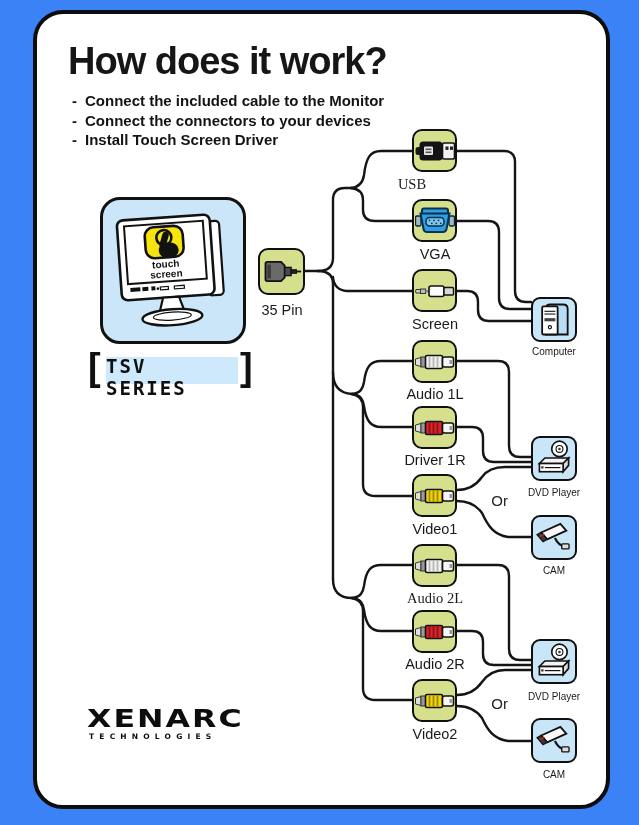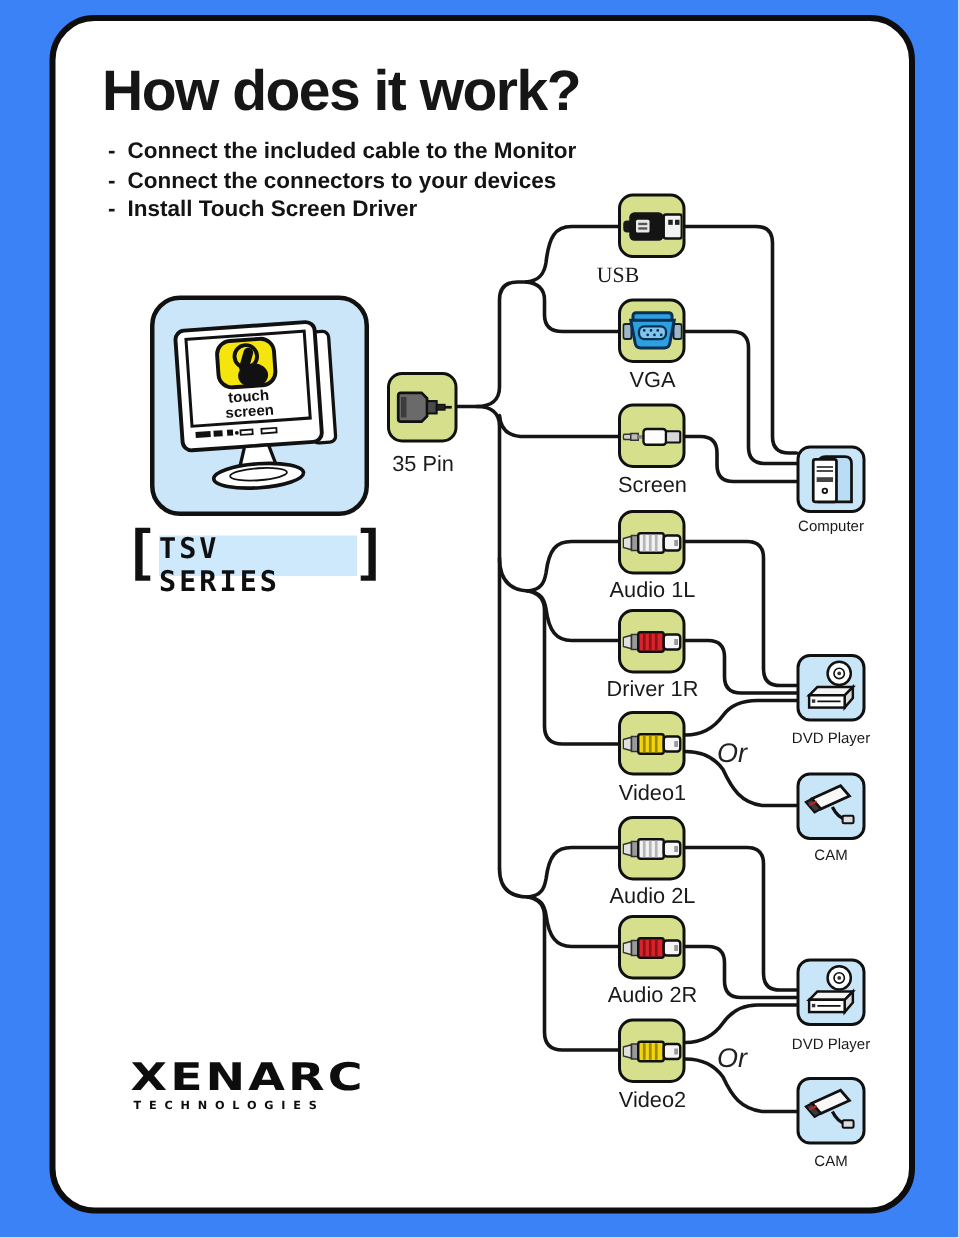--- a/index.html
+++ b/index.html
@@ -12,21 +12,21 @@
   .bullets{position:absolute;left:72px;top:91px;z-index:3;}
   .bullet-row{display:flex;font-size:15px;font-weight:600;color:#141414;line-height:19.5px;}
   .bullet-dash{width:13px;flex:none;}
   .lines-layer{position:absolute;left:0;top:0;z-index:1;}
   .node{position:absolute;box-sizing:border-box;border:2.5px solid #101010;border-radius:10px;
         display:flex;align-items:center;justify-content:center;z-index:2;}
   .green{background:#d6e08c;width:45px;height:43px;}
   .blue{background:#c9e5f8;width:46px;height:45px;}
   .nlabel{position:absolute;width:90px;text-align:center;font-size:14.5px;color:#1a1a1a;z-index:3;}
   .dlabel{position:absolute;width:110px;text-align:center;font-size:10px;color:#1a1a1a;z-index:3;}
-  .or-label{position:absolute;width:30px;text-align:left;font-size:18px;color:#222;z-index:3;font-style:italic;}
+  .or-label{position:absolute;width:30px;text-align:right;font-size:15px;color:#222;z-index:3;}
   .monitor-panel{position:absolute;left:100px;top:197px;width:146px;height:147px;
         background:#cbe6f8;border:3px solid #111;border-radius:20px;box-sizing:border-box;z-index:2;}
   .tsv-bracket{position:absolute;top:348px;font-size:38px;font-weight:700;color:#111;z-index:3;line-height:38px;}
   .tsv-strip{position:absolute;left:106px;top:357px;width:132px;height:27px;background:#cde9fb;
         z-index:2;display:flex;align-items:center;justify-content:center;}
   .tsv-text{font-family:"DejaVu Sans Mono",monospace;font-weight:700;font-size:19px;
         letter-spacing:2px;word-spacing:12px;color:#0f0f0f;margin-top:12px;}
   .brand{position:absolute;left:85px;top:702px;z-index:3;}
 </style>
 </head>
@@ -216,21 +216,21 @@
       <path d="M0.5 7 L6 5.5 V14.5 L0.5 13 Z" fill="#e0e0e0" stroke="#333" stroke-width="1"></path>
       <rect x="6" y="5" width="4.5" height="10" fill="#9a9a9a" stroke="#333" stroke-width="1"></rect>
       <rect x="10.5" y="3.5" width="17" height="13" rx="1.5" fill="#f2f2f2" stroke="#111" stroke-width="1.6"></rect>
       <line x1="14.5" y1="4.5" x2="14.5" y2="15.5" stroke="#b5b5b5" stroke-width="1.8"></line>
       <line x1="18.5" y1="4.5" x2="18.5" y2="15.5" stroke="#b5b5b5" stroke-width="1.8"></line>
       <line x1="22.5" y1="4.5" x2="22.5" y2="15.5" stroke="#b5b5b5" stroke-width="1.8"></line>
       <rect x="27.5" y="5" width="11" height="10" rx="2" fill="#f6f6f6" stroke="#111" stroke-width="1.6"></rect>
       <rect x="34.5" y="8" width="2.5" height="4" fill="#999"></rect>
     </svg>
   </div>
-  <div class="nlabel" style="left:390px;top:590px;">Audio 2L</div>
+  <div class="nlabel" style="left:390px;top:590px;font-family:Liberation Serif, serif;">Audio 2L</div>
 
   <div class="node green" style="left:412px;top:610px;">
     <svg width="40" height="20" viewBox="0 0 40 20">
       <path d="M0.5 7 L6 5.5 V14.5 L0.5 13 Z" fill="#e0e0e0" stroke="#333" stroke-width="1"></path>
       <rect x="6" y="5" width="4.5" height="10" fill="#9a9a9a" stroke="#333" stroke-width="1"></rect>
       <rect x="10.5" y="3.5" width="17" height="13" rx="1.5" fill="#d8252b" stroke="#111" stroke-width="1.6"></rect>
       <line x1="14.5" y1="4.5" x2="14.5" y2="15.5" stroke="#8e1216" stroke-width="1.8"></line>
       <line x1="18.5" y1="4.5" x2="18.5" y2="15.5" stroke="#8e1216" stroke-width="1.8"></line>
       <line x1="22.5" y1="4.5" x2="22.5" y2="15.5" stroke="#8e1216" stroke-width="1.8"></line>
       <rect x="27.5" y="5" width="11" height="10" rx="2" fill="#f6f6f6" stroke="#111" stroke-width="1.6"></rect>

